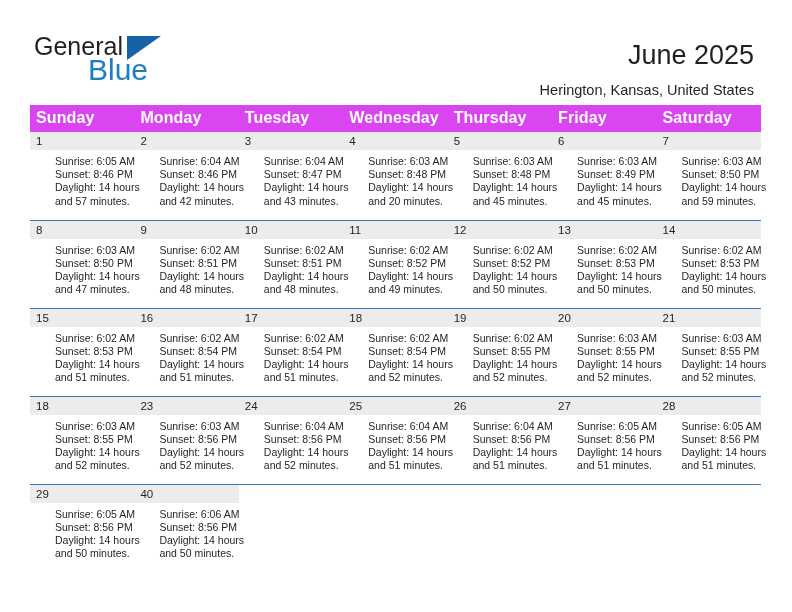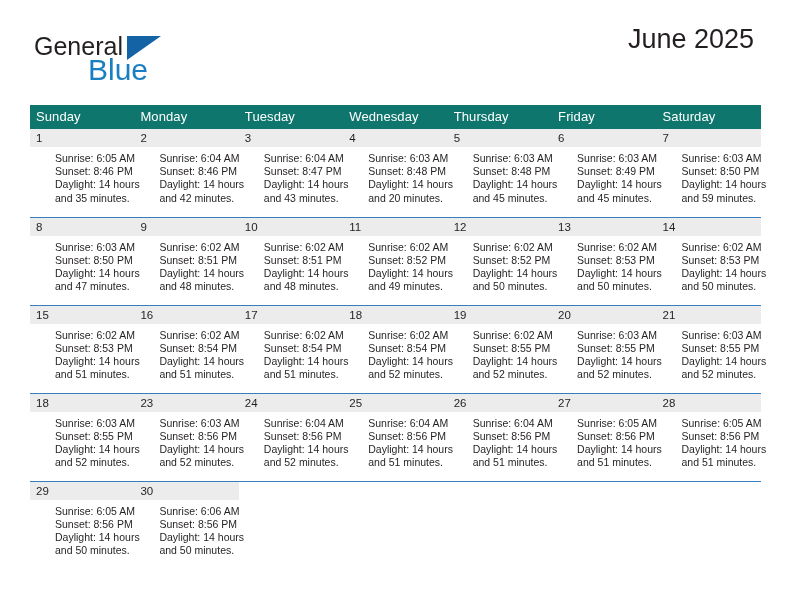--- a/index.html
+++ b/index.html
@@ -67,20 +67,21 @@
     position: absolute;
     right: 38px;
     top: 0;
     text-align: right;
   }
   .cal-title {
     font-size: 27px;
     color: #231f20;
     line-height: 34px;
     white-space: nowrap;
+    margin-top: 16px;
   }
   .cal-subtitle {
     margin-top: 9px;
     font-size: 14.5px;
     color: #231f20;
     line-height: 18px;
     white-space: nowrap;
   }
 
   
@@ -88,24 +89,24 @@
     position: absolute;
     left: 30px;
     top: 105px;
     width: 731px;
     border-collapse: collapse;
     table-layout: fixed;
   }
   .calendar col { width: 104.43px; }
 
   thead th {
-    background: #0f766e;
+    background: #d946ef;
     color: #ffffff;
-    font-size: 13px;
-    font-weight: normal;
+    font-size: 16px;
+    font-weight: bold;
     text-align: left;
     padding: 4px 0 5px 6px;
     height: 12px;
     vertical-align: middle;
     letter-spacing: 0.1px;
   }
 
   tbody td {
     vertical-align: top;
     padding: 0;
@@ -145,20 +146,21 @@
   <div class="header">
 
     <div class="brand">
       <span class="brand-general">General</span>
       <span class="brand-triangle"></span>
       <span class="brand-blue">Blue</span>
     </div>
 
     <div class="title-block">
       <div class="cal-title">June 2025</div>
+      <div class="cal-subtitle">Herington, Kansas, United States</div>
     </div>
 
   </div>
 
   <table class="calendar">
     <colgroup>
       <col>
         <col>
         <col>
         <col>
@@ -178,21 +180,21 @@
         </tr>
     </thead>
     <tbody id="calendar-body">
         <tr>
           <td>
             <div class="daynum-band">1</div>
             <div class="cell-body">
               <div>Sunrise: 6:05 AM</div>
               <div>Sunset: 8:46 PM</div>
               <div>Daylight: 14 hours</div>
-              <div>and 35 minutes.</div>
+              <div>and 57 minutes.</div>
             </div>
           </td>
           <td>
             <div class="daynum-band">2</div>
             <div class="cell-body">
               <div>Sunrise: 6:04 AM</div>
               <div>Sunset: 8:46 PM</div>
               <div>Daylight: 14 hours</div>
               <div>and 42 minutes.</div>
             </div>
@@ -442,21 +444,21 @@
           <td>
             <div class="daynum-band">29</div>
             <div class="cell-body">
               <div>Sunrise: 6:05 AM</div>
               <div>Sunset: 8:56 PM</div>
               <div>Daylight: 14 hours</div>
               <div>and 50 minutes.</div>
             </div>
           </td>
           <td>
-            <div class="daynum-band">30</div>
+            <div class="daynum-band">40</div>
             <div class="cell-body">
               <div>Sunrise: 6:06 AM</div>
               <div>Sunset: 8:56 PM</div>
               <div>Daylight: 14 hours</div>
               <div>and 50 minutes.</div>
             </div>
           </td>
           <td class="empty">
             <div class="daynum-band"></div>
           </td>

